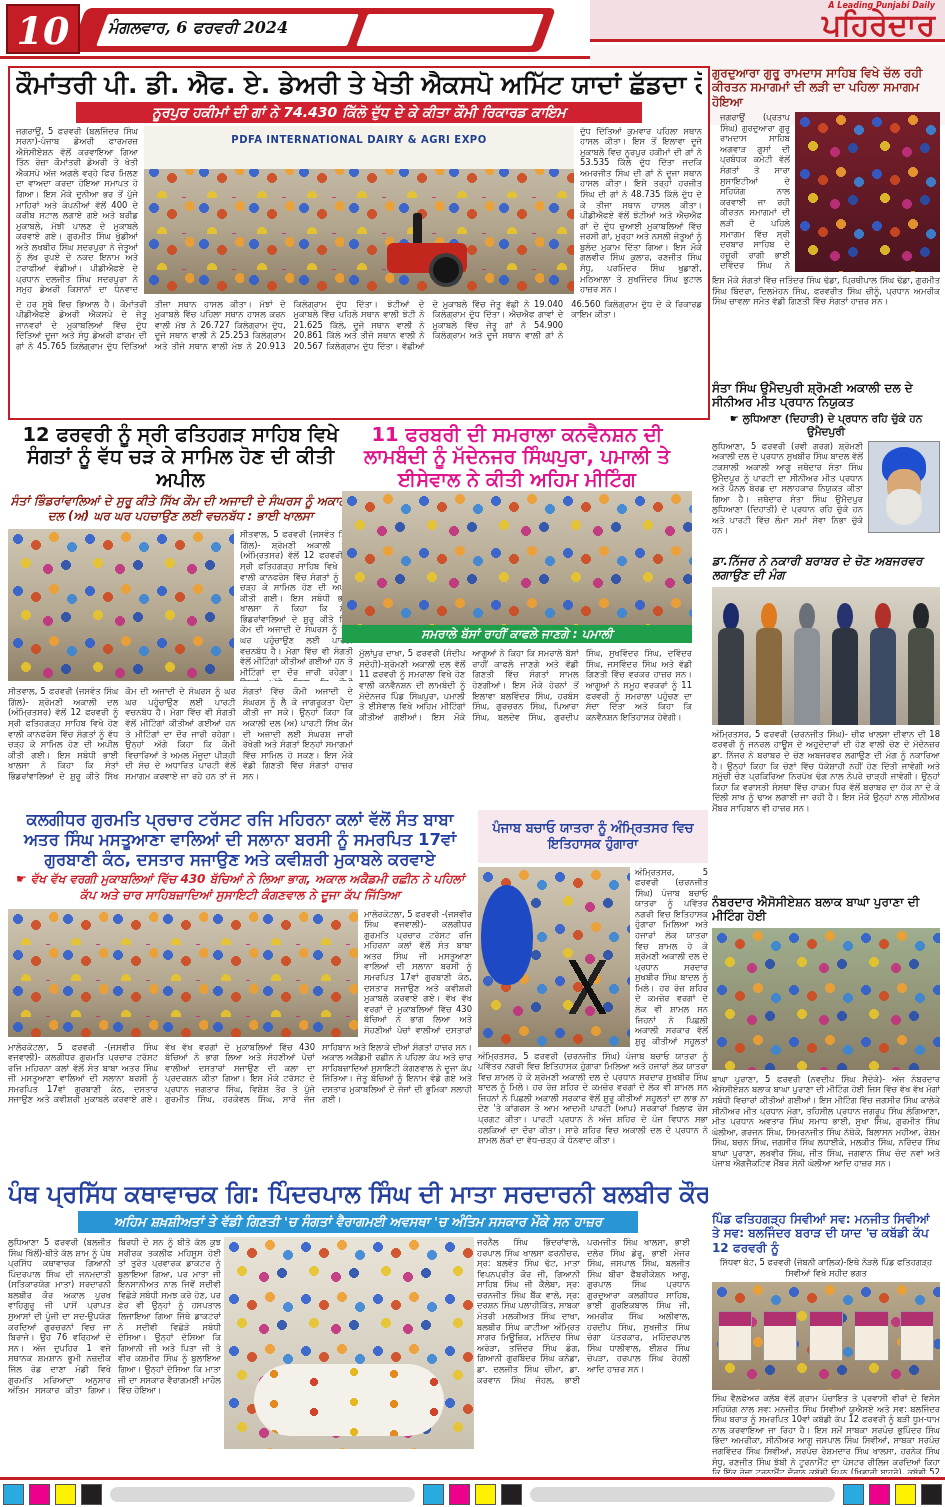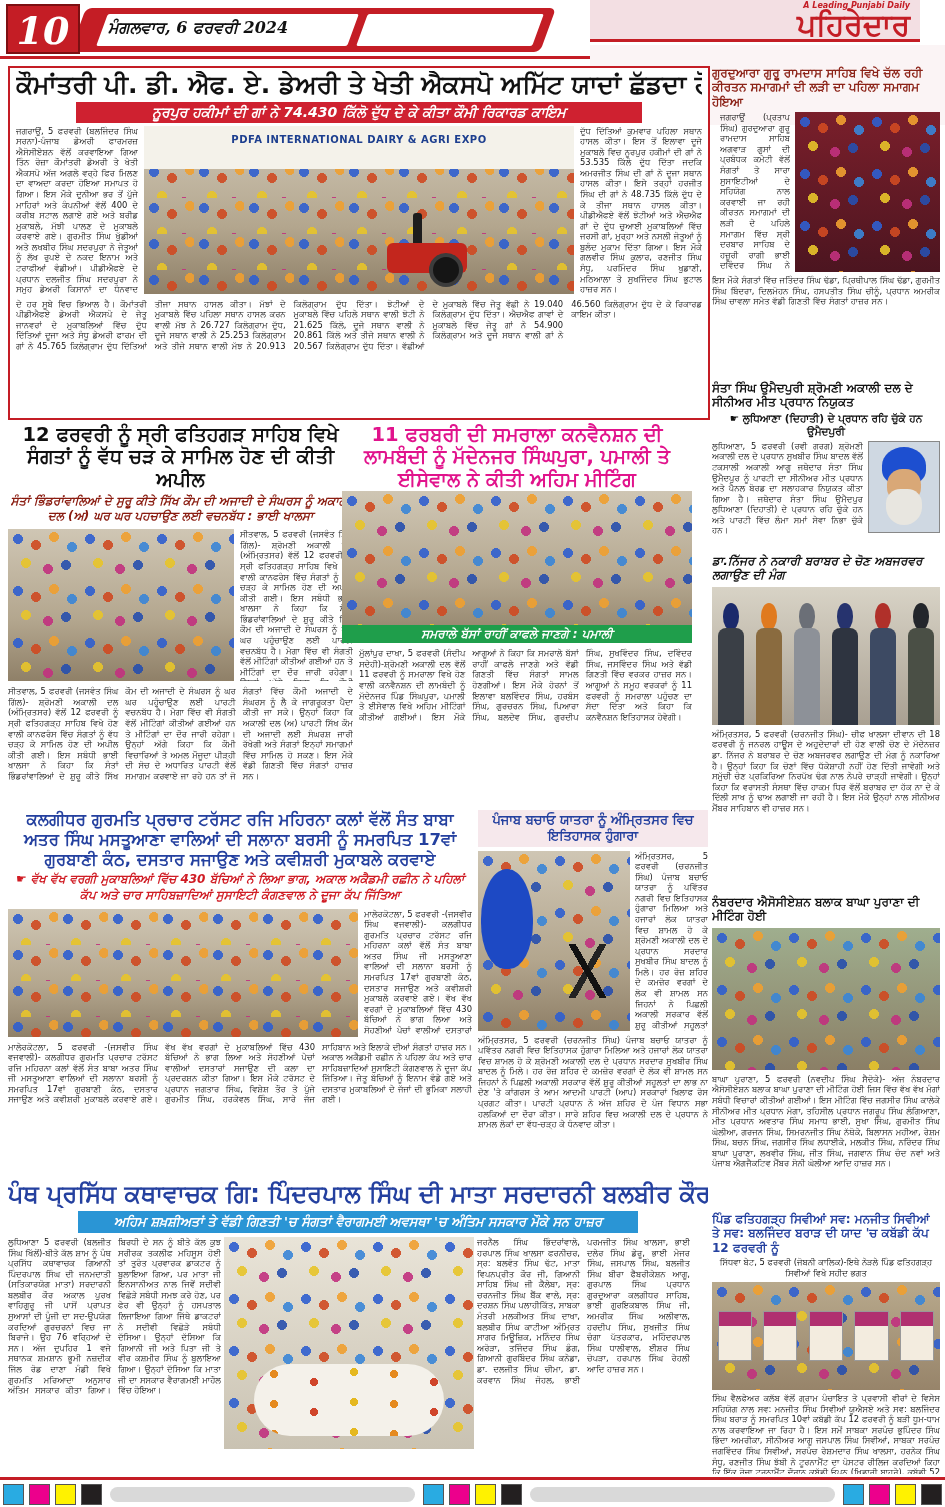--- a/index.html
+++ b/index.html
@@ -16,21 +16,21 @@
            line-height:50px;border:2px solid #7d0f12;font-family:"DejaVu Serif",serif;}
   .band{position:absolute;left:78px;top:8px;width:470px;height:44px;background:var(--red);
         transform:skewX(-20deg);border-radius:6px;}
   .date-banner{position:absolute;left:100px;top:12px;width:255px;height:36px;background:#fff;
         border:2px solid var(--red);transform:skewX(-20deg);border-radius:4px;}
   .date-text{position:absolute;left:108px;top:18px;width:250px;text-align:left;
         font-family:"DejaVu Serif",serif;font-style:italic;font-weight:bold;font-size:16px;}
   .band-tail{position:absolute;left:360px;top:12px;width:180px;height:36px;background:#fff;
         border:2px solid var(--red);transform:skewX(-20deg);border-radius:4px;}
   .header-rule{position:absolute;left:0;top:56px;width:590px;height:3px;background:var(--red);}
-  .masthead{position:absolute;left:590px;top:0;width:330px;height:42px;background:var(--pink-bg);
+  .masthead{position:absolute;left:590px;top:0;width:355px;height:42px;background:var(--pink-bg);
         text-align:right;padding:1px 10px 0 4px;border-bottom:3px solid var(--red);}
   .masthead .tagline{color:var(--red);font-size:8px;font-style:italic;font-weight:bold;}
   .masthead .brand{color:var(--red);font-size:30px;font-weight:bold;line-height:30px;
         font-family:"DejaVu Serif",serif;}
   .masthead-under{position:absolute;left:590px;top:45px;width:355px;height:80px;background:var(--pink-bg);opacity:.35;}
   
   .bodytxt{font-size:8.4px;line-height:1.26;text-align:justify;overflow:hidden;color:#161616;}
   .cols-2{column-count:2;column-gap:7px;}
   .cols-3{column-count:3;column-gap:7px;}
   .cols-5{column-count:5;column-gap:8px;}
@@ -100,21 +100,21 @@
   
   .art-c{position:absolute;left:8px;top:810px;width:464px;height:366px;}
   .hl-blue-md{color:var(--blue);font-size:16.5px;font-weight:bold;text-align:center;line-height:1.2;}
   .sub-red{color:#d01c24;font-weight:bold;font-style:italic;font-size:12px;text-align:center;line-height:1.3;margin-top:3px;}
   .c-row{display:flex;gap:6px;margin-top:5px;height:128px;}
   .c-row .photo{width:350px;}
   .c-row .sidecol{flex:1;}
   .c-bottom{margin-top:5px;height:146px;}
   .art-c2{position:absolute;left:478px;top:810px;width:230px;height:366px;}
   .hl-c2{color:var(--blue);font-size:13px;font-weight:bold;text-align:center;line-height:1.25;
-     background:#f6e8ec;padding:2px;}
+     background:#f6e8ec;padding:10px;}
   .c2-row{display:flex;gap:5px;margin-top:4px;height:180px;}
   .c2-row .photo{width:152px;}
   .c2-row .sidecol{flex:1;}
   .c2-bottom{margin-top:4px;height:138px;}
   
   .art-d{position:absolute;left:8px;top:1180px;width:700px;height:292px;}
   .hl-d{color:var(--blue);font-size:24px;font-weight:bold;text-align:center;white-space:nowrap;overflow:hidden;}
   .bar-blue{background:var(--light-blue);color:#fff;font-style:italic;font-weight:bold;font-size:13px;
      text-align:center;padding:3px;margin:3px 70px;}
   .d-row{display:flex;gap:3px;margin-top:4px;height:212px;}
@@ -235,21 +235,21 @@
   <div class="sidebar">
 
     <div class="sb-art" style="height:310px;">
       <div class="sb-hl maroon">ਗੁਰਦੁਆਰਾ ਗੁਰੂ ਰਾਮਦਾਸ ਸਾਹਿਬ ਵਿਖੇ ਚੱਲ ਰਹੀ ਕੀਰਤਨ ਸਮਾਗਮਾਂ ਦੀ ਲੜੀ ਦਾ ਪਹਿਲਾ ਸਮਾਗਮ ਹੋਇਆ</div>
       <div class="sb-row" style="height:160px;margin-left:8px;">
         <div class="bodytxt" style="width:70px;">ਜਗਰਾਉਂ (ਪ੍ਰਤਾਪ ਸਿੰਘ) ਗੁਰਦੁਆਰਾ ਗੁਰੂ ਰਾਮਦਾਸ ਸਾਹਿਬ ਅਗਵਾੜ ਗੁਸਾਂ ਦੀ ਪ੍ਰਬੰਧਕ ਕਮੇਟੀ ਵੱਲੋਂ ਸੰਗਤਾਂ ਤੇ ਸਾਰਾ ਸੁਸਾਇਟੀਆਂ ਦੇ ਸਹਿਯੋਗ ਨਾਲ ਕਰਵਾਈ ਜਾ ਰਹੀ ਕੀਰਤਨ ਸਮਾਗਮਾਂ ਦੀ ਲੜੀ ਦੇ ਪਹਿਲੇ ਸਮਾਗਮ ਵਿੱਚ ਸ੍ਰੀ ਦਰਬਾਰ ਸਾਹਿਬ ਦੇ ਹਜ਼ੂਰੀ ਰਾਗੀ ਭਾਈ ਦਵਿੰਦਰ ਸਿੰਘ ਨੇ ਹਾਜ਼ਰੀ ਭਰੀ।</div>
         <div class="photo" style="flex:1;background:linear-gradient(180deg,#7a1f2b,#4c1520);">
           <div class="crowd"></div>
         </div>
       </div>
-      <div class="bodytxt" style="height:66px;margin-top:3px;">ਇਸ ਮੌਕੇ ਸੰਗਤਾਂ ਵਿੱਚ ਜਤਿੰਦਰ ਸਿੰਘ ਢੱਡਾ, ਪ੍ਰਿਥੀਪਾਲ ਸਿੰਘ ਢੱਡਾ, ਗੁਰਮੀਤ ਸਿੰਘ ਬਿੰਦਰਾ, ਦਿਲਮੋਹਨ ਸਿੰਘ, ਹਸਪਤੀਤ ਸਿੰਘ ਚੀਨੂੰ, ਪ੍ਰਧਾਨ ਅਮਰੀਕ ਸਿੰਘ ਚਾਵਲਾ ਸਮੇਤ ਵੱਡੀ ਗਿਣਤੀ ਵਿੱਚ ਸੰਗਤਾਂ ਹਾਜ਼ਰ ਸਨ।</div>
+      <div class="bodytxt" style="height:66px;margin-top:3px;">ਇਸ ਮੌਕੇ ਸੰਗਤਾਂ ਵਿੱਚ ਜਤਿੰਦਰ ਸਿੰਘ ਢੱਡਾ, ਪ੍ਰਿਥੀਪਾਲ ਸਿੰਘ ਢੱਡਾ, ਗੁਰਮੀਤ ਸਿੰਘ ਬਿੰਦਰਾ, ਦਿਲਮੋਹਨ ਸਿੰਘ, ਫਰਵਰੀਤ ਸਿੰਘ ਚੀਨੂੰ, ਪ੍ਰਧਾਨ ਅਮਰੀਕ ਸਿੰਘ ਚਾਵਲਾ ਸਮੇਤ ਵੱਡੀ ਗਿਣਤੀ ਵਿੱਚ ਸੰਗਤਾਂ ਹਾਜ਼ਰ ਸਨ।</div>
     </div>
 
     <div class="sb-art" style="height:168px;">
       <div class="sb-hl">ਸੰਤਾ ਸਿੰਘ ਉਮੈਦਪੁਰੀ ਸ਼੍ਰੋਮਣੀ ਅਕਾਲੀ ਦਲ ਦੇ ਸੀਨੀਅਰ ਮੀਤ ਪ੍ਰਧਾਨ ਨਿਯੁਕਤ</div>
       <div class="pointer-line">☛ ਲੁਧਿਆਣਾ (ਦਿਹਾਤੀ) ਦੇ ਪ੍ਰਧਾਨ ਰਹਿ ਚੁੱਕੇ ਹਨ ਉਮੈਦਪੁਰੀ</div>
       <div class="sb-row" style="height:98px;">
         <div class="bodytxt" style="flex:1;">ਲੁਧਿਆਣਾ, 5 ਫਰਵਰੀ (ਰਵੀ ਗਰਗ) ਸ਼੍ਰੋਮਣੀ ਅਕਾਲੀ ਦਲ ਦੇ ਪ੍ਰਧਾਨ ਸੁਖਬੀਰ ਸਿੰਘ ਬਾਦਲ ਵੱਲੋਂ ਟਕਸਾਲੀ ਅਕਾਲੀ ਆਗੂ ਜਥੇਦਾਰ ਸੰਤਾ ਸਿੰਘ ਉਮੈਦਪੁਰ ਨੂੰ ਪਾਰਟੀ ਦਾ ਸੀਨੀਅਰ ਮੀਤ ਪ੍ਰਧਾਨ ਅਤੇ ਪੈਨਲ ਬੋਰਡ ਦਾ ਸਲਾਹਕਾਰ ਨਿਯੁਕਤ ਕੀਤਾ ਗਿਆ ਹੈ। ਜਥੇਦਾਰ ਸੰਤਾ ਸਿੰਘ ਉਮੈਦਪੁਰ ਲੁਧਿਆਣਾ (ਦਿਹਾਤੀ) ਦੇ ਪ੍ਰਧਾਨ ਰਹਿ ਚੁੱਕੇ ਹਨ ਅਤੇ ਪਾਰਟੀ ਵਿੱਚ ਲੰਮਾ ਸਮਾਂ ਸੇਵਾ ਨਿਭਾ ਚੁੱਕੇ ਹਨ।</div>
         <div class="portrait" style="width:72px;height:92px;">
           <div class="turban"></div>
           <div class="face"></div>

